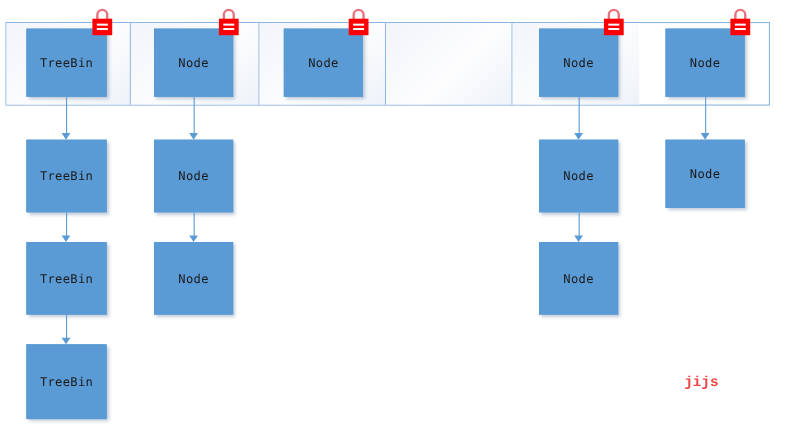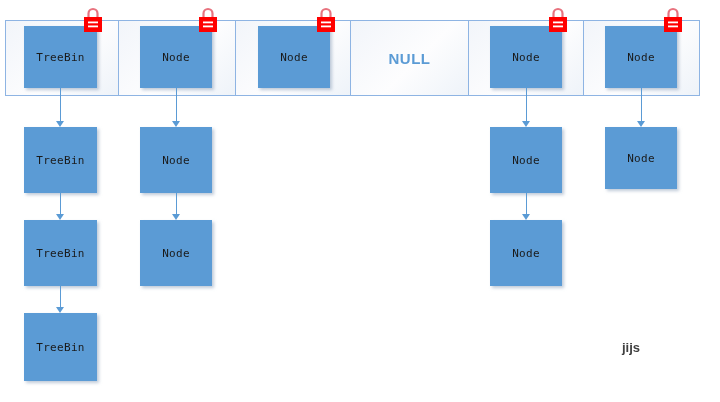--- a/index.html
+++ b/index.html
@@ -69,38 +69,35 @@
     position:absolute;
     width:0;height:0;
     border-left:4px solid transparent;
     border-right:4px solid transparent;
     border-top:6px solid #5B9BD5;
   }
 
   
   .watermark{
     position:absolute;
-    font-family:Liberation Sans, sans-serif;
+    font-family:Liberation Mono, monospace;
     font-size:13px;font-weight:bold;
-    color:#404040;
+    color:#ef4444;
   }
 </style>
 </head>
 <body>
 
 <div id="canvas">
 
   <div class="bucket-table">
 
     <div class="bucket-cell" style="width:113px;"></div>
     <div class="bucket-cell" style="width:117px;"></div>
     <div class="bucket-cell" style="width:115px;"></div>
-    <div class="bucket-cell" style="width:118px;">
-      <div class="null-label">NULL</div>
-    </div>
     <div class="bucket-cell" style="width:115px;"></div>
     <div class="bucket-cell" style="width:115px;"></div>
   </div>
 
   <div class="box" style="left:24px;top:26px;width:73px;height:62px;">TreeBin</div>
 
   <div class="box" style="left:140px;top:26px;width:72px;height:62px;">Node</div>
 
   <div class="box" style="left:258px;top:26px;width:72px;height:62px;">Node</div>
 

